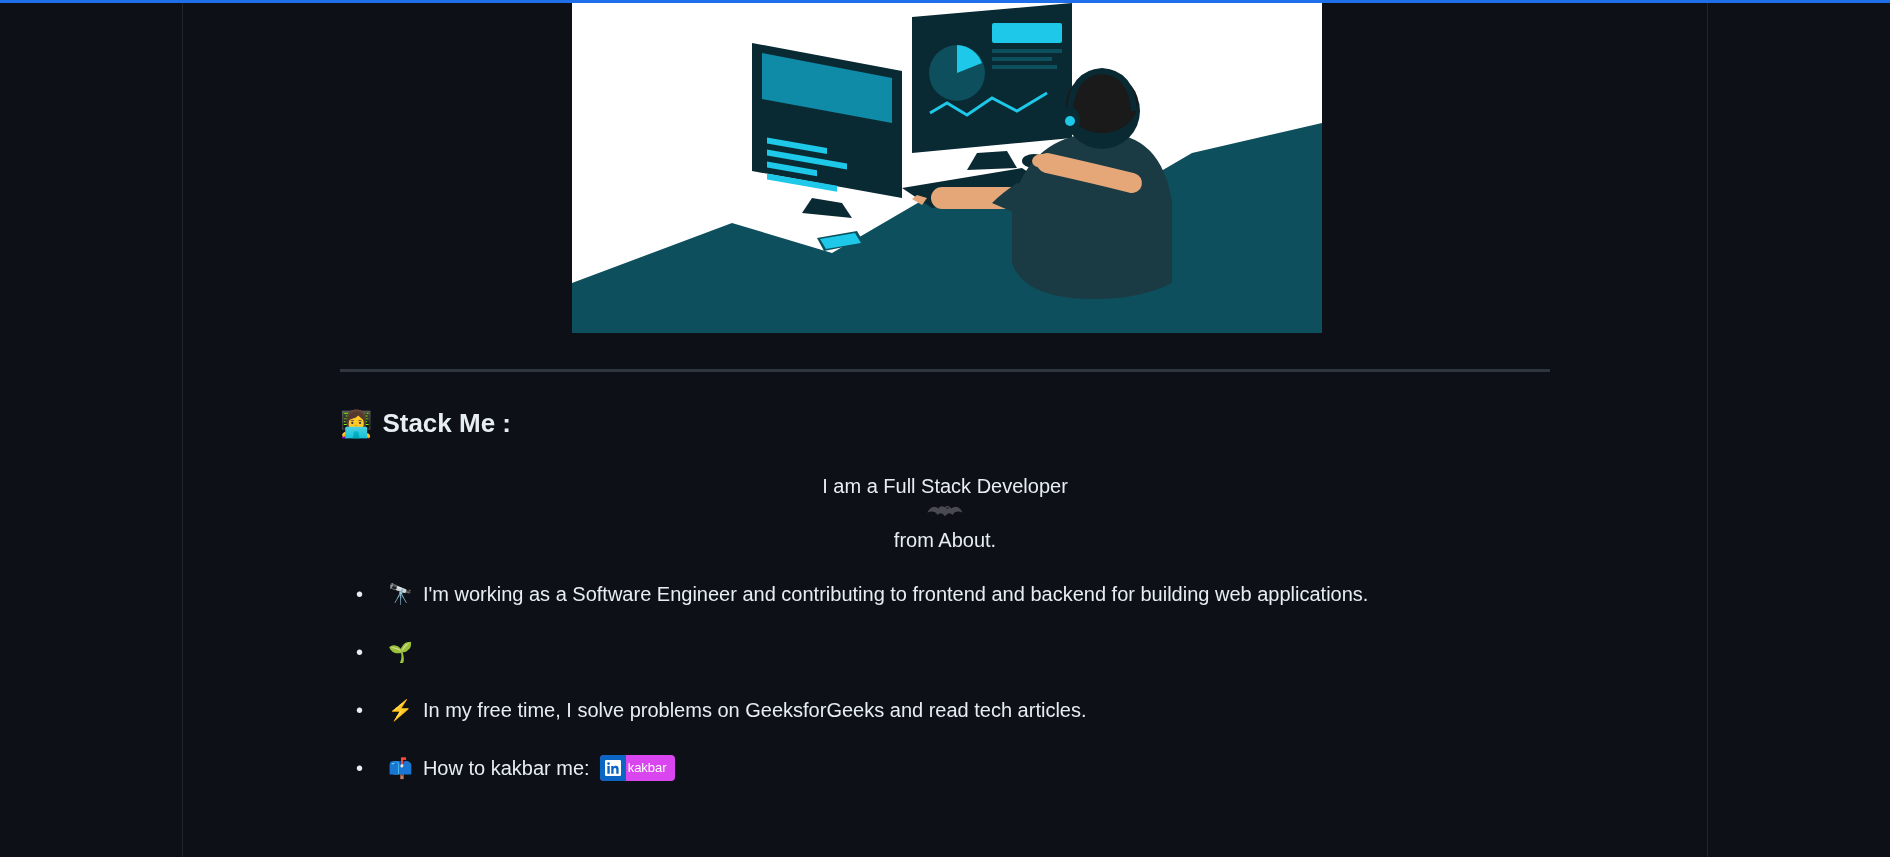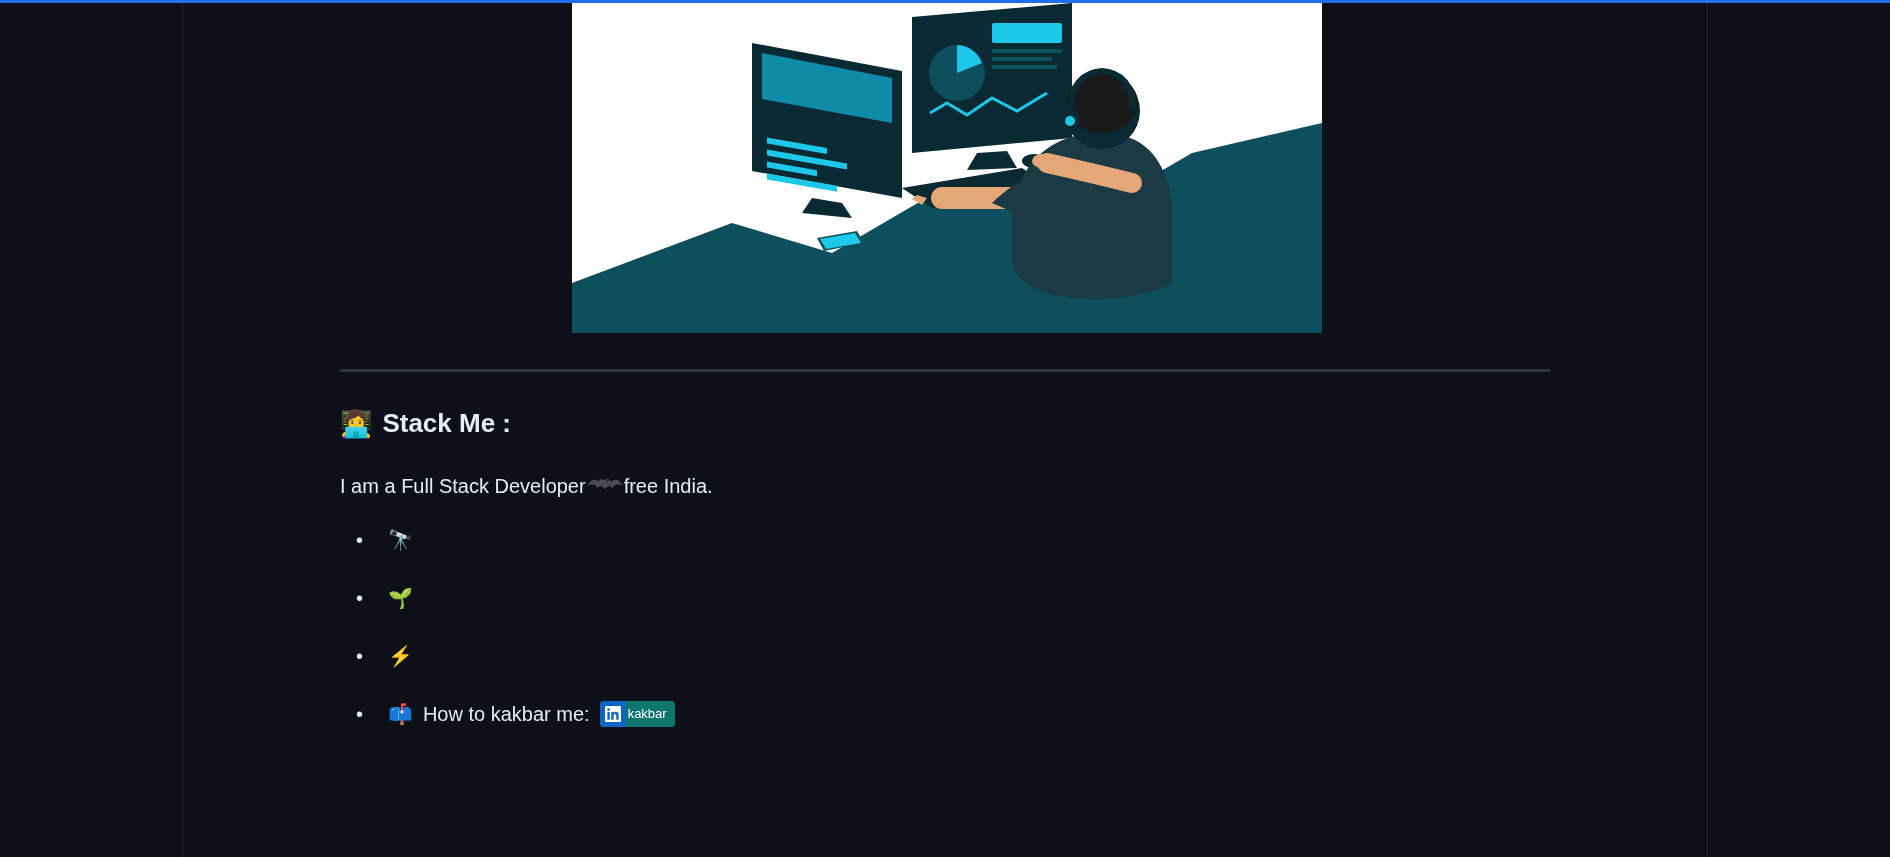--- a/index.html
+++ b/index.html
@@ -67,20 +67,21 @@
       line-height: 1;
     }
     .intro-line {
       font-size: 20px;
       color: #e6edf3;
       margin-bottom: 24px;
       display: flex;
       align-items: center;
       gap: 0;
       flex-wrap: wrap;
+      flex-direction: column;
     }
     .bat-icon {
       display: inline-block;
       width: 38px;
       height: 24px;
       vertical-align: middle;
     }
     ul.bullets {
       list-style: none;
       padding-left: 32px;
@@ -102,21 +103,21 @@
       left: -16px;
       color: #e6edf3;
       font-size: 20px;
     }
     .li-emoji {
       font-size: 20px;
     }
     .linkedin-badge {
       display: inline-flex;
       align-items: center;
-      background: #0f766e;
+      background: #d946ef;
       color: #ffffff;
       font-size: 15px;
       font-weight: 400;
       border-radius: 4px;
       overflow: hidden;
       height: 26px;
       text-decoration: none;
     }
     .linkedin-badge .lk-icon {
       background: #0a66c2;
@@ -210,32 +211,34 @@
       </h2>
 
       <p class="intro-line">
         <span>I am a Full Stack Developer</span>
         <span class="bat-icon">
           <svg viewBox="0 0 60 36">
             <path d="M2 18 Q10 4 20 12 Q22 6 30 10 Q34 4 40 12 Q50 4 58 18 Q46 14 42 22 Q36 16 30 24 Q24 16 18 22 Q14 14 2 18 Z" fill="#4a4a52"></path>
             <circle cx="34" cy="11" r="2" fill="#2a2a2a"></circle>
           </svg>
         </span>
-        <span>free India.</span>
+        <span>from About.</span>
       </p>
 
       <ul class="bullets">
         <li>
           <span class="li-emoji">🔭</span>
+          <span>I'm working as a Software Engineer and contributing to frontend and backend for building web applications.</span>
         </li>
         <li>
           <span class="li-emoji">🌱</span>
         </li>
         <li>
           <span class="li-emoji">⚡</span>
+          <span>In my free time, I solve problems on GeeksforGeeks and read tech articles.</span>
         </li>
         <li>
           <span class="li-emoji">📫</span>
           <span>How to kakbar me:</span>
           <a class="linkedin-badge">
             <span class="lk-icon">
               <svg width="16" height="16" viewBox="0 0 24 24" fill="#ffffff">
                 <rect x="0" y="0" width="24" height="24" fill="#ffffff" rx="2"></rect>
                 <path fill="#0a66c2" d="M20.45 20.45h-3.56v-5.57c0-1.33-.03-3.04-1.85-3.04-1.86 0-2.14 1.45-2.14 2.95v5.66H9.34V9h3.42v1.56h.05c.48-.9 1.64-1.85 3.37-1.85 3.6 0 4.27 2.37 4.27 5.46v6.28zM5.34 7.43a2.06 2.06 0 1 1 0-4.12 2.06 2.06 0 0 1 0 4.12zM7.12 20.45H3.56V9h3.56v11.45z"></path>
               </svg>

